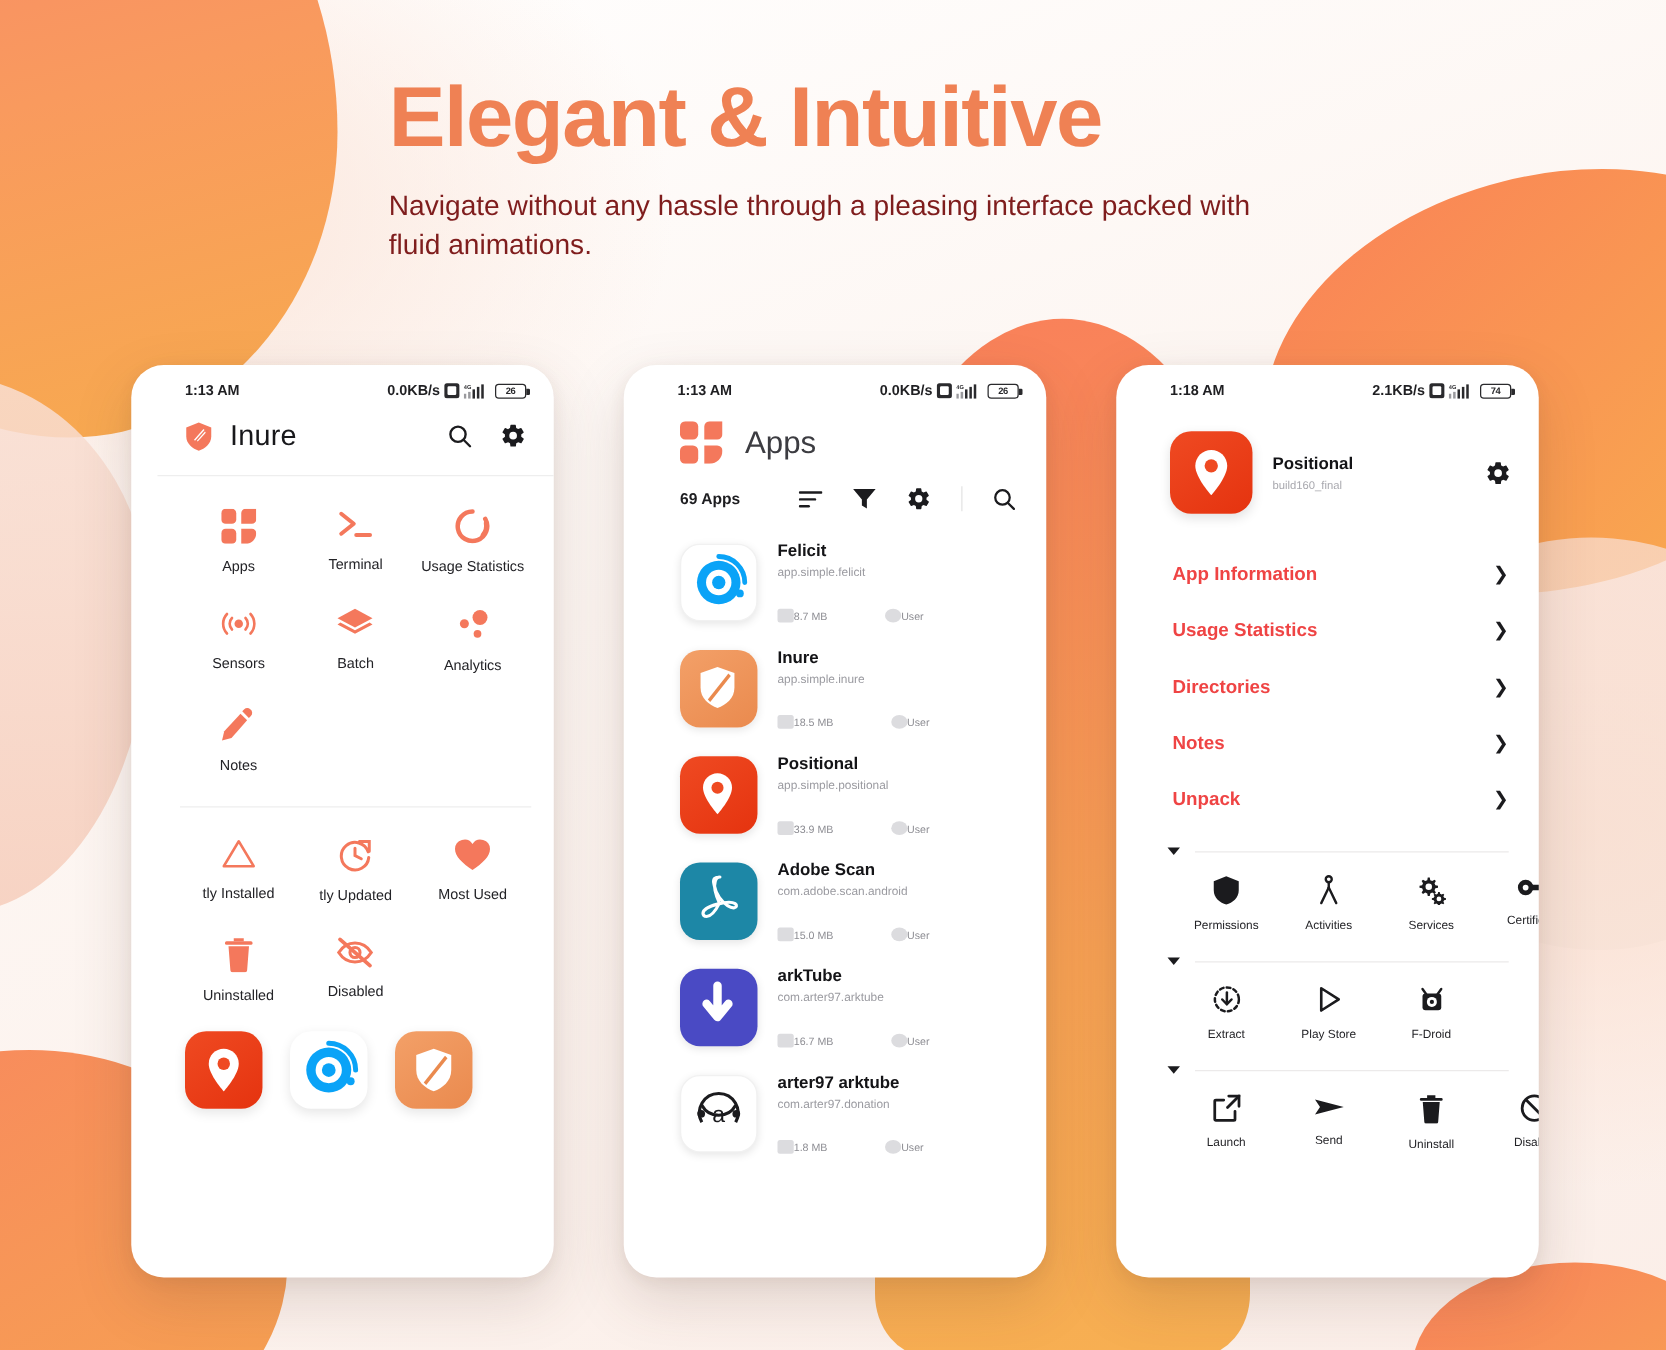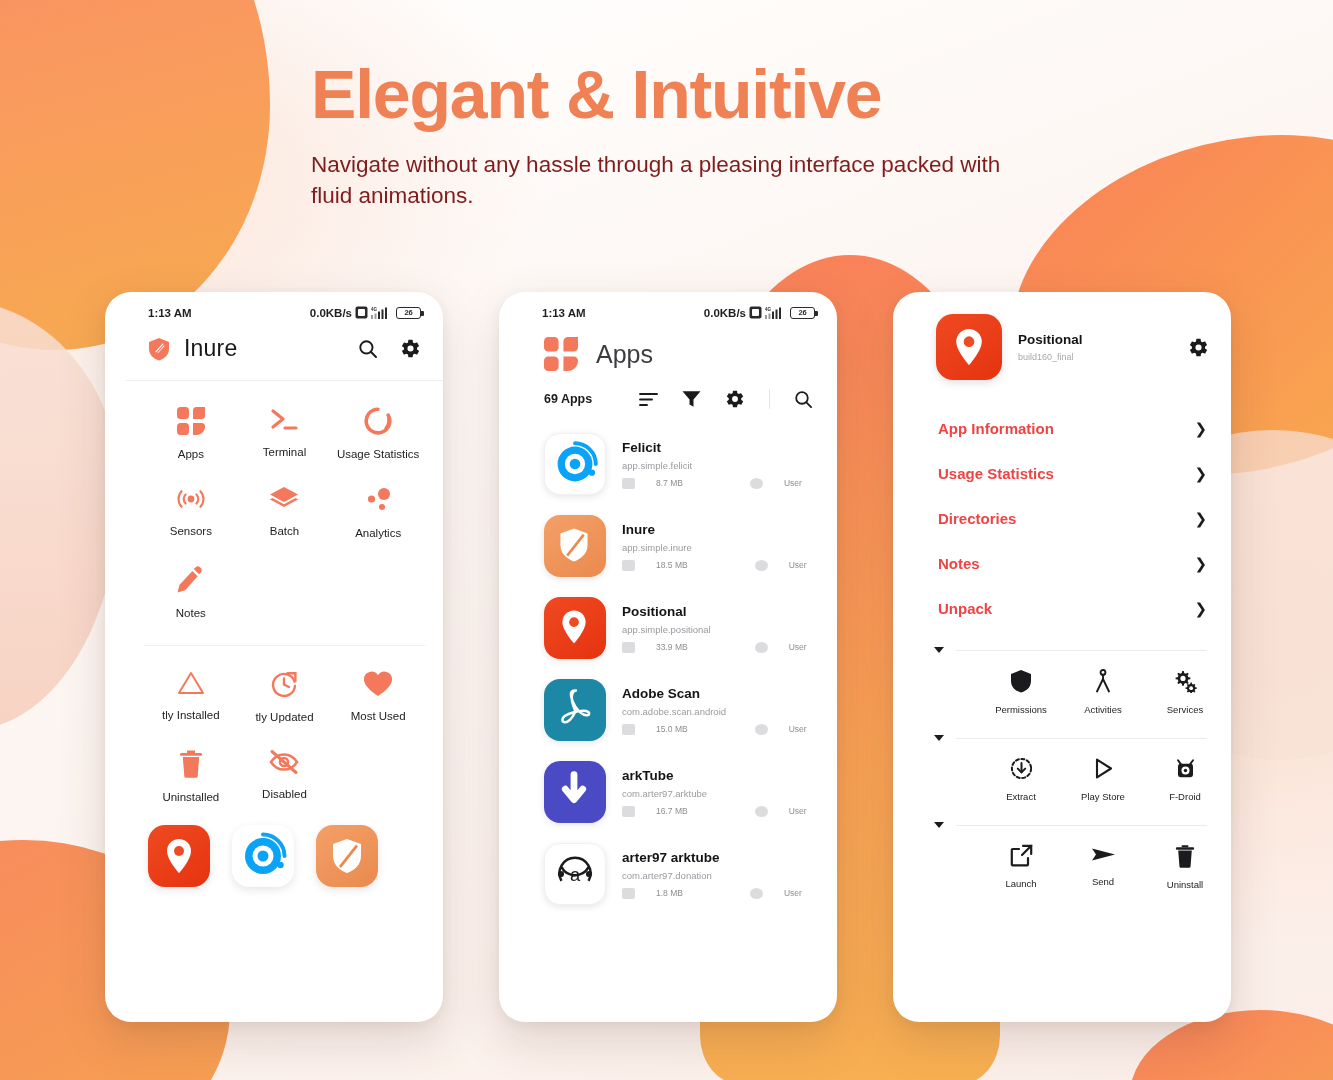--- a/index.html
+++ b/index.html
@@ -133,21 +133,21 @@
 
   .applist { padding: 0 18px; }
   .appitem {
     display: flex; align-items: center; gap: 16px;
     padding: 10px 6px; border-radius: 14px;
   }
   .appicon { width: 62px; height: 62px; border-radius: 16px; flex: 0 0 auto; position: relative; overflow: hidden; box-shadow: 0 2px 7px rgba(0,0,0,.10); }
   .appmeta { flex: 1; min-width: 0; }
   .appname { font-size: 13.5px; font-weight: 700; color: #141417; }
   .apppkg { font-size: 9.5px; color: #9a9aa0; margin-top: 5px; }
-  .approw3 { display: flex; align-items: center; margin-top: 7px; gap: 21px; }
+  .approw3 { display: flex; align-items: center; margin-top: 23px; gap: 0; }
   .appsize { font-size: 8.5px; color: #8d8d93; }
   .chip {
     width: 13px; height: 11px; border-radius: 2px; background: #dcdcdf;
     display: inline-block; flex: 0 0 auto;
   }
 
   
   .p3-head { display: flex; align-items: center; gap: 16px; padding: 22px 22px 0 22px; }
   .p3-appname { font-size: 13.5px; font-weight: 700; color: #141417; }
   .p3-build { font-size: 9px; color: #a8a8ae; margin-top: 5px; }
@@ -156,21 +156,21 @@
     display: flex; align-items: center; justify-content: space-between;
     padding: 14px 0;
   }
   .p3-label { font-size: 15px; font-weight: 700; color: #ef4444; }
   .chev { color: #1b1b1e; font-size: 15px; line-height: 1; }
 
   .p3-group { padding: 6px 0 0 0; }
   .p3-grouphead { display: flex; align-items: center; gap: 12px; padding: 10px 24px 0 20px; }
   .caret { width: 0; height: 0; border-left: 5px solid transparent; border-right: 5px solid transparent; border-top: 6px solid #1b1b1e; flex: 0 0 auto; }
   .grouprule { flex: 1; height: 1px; background: #eceaea; }
-  .p3-icons { display: flex; padding: 16px 0 4px 26px; gap: 0; margin-left: 40px; }
+  .p3-icons { display: flex; padding: 16px 0 4px 26px; gap: 0; }
   .p3-icell { width: 82px; flex: 0 0 auto; display: flex; flex-direction: column; align-items: center; gap: 11px; }
   .p3-icell .lbl { font-size: 9.5px; color: #232327; white-space: nowrap; }
 
   svg { display: block; }
 </style>
 </head>
 <body>
 
 <div class="bg">
   <div class="bg-base"></div>
@@ -582,20 +582,43 @@
           <span class="appsize">User</span>
         </div>
       </div>
     </div>
 
   </div>
 </div>
 
 <div class="phone" id="phone3">
 
+  <div class="statusbar">
+    <span>1:18 AM</span>
+    <span class="sb-right">
+      <span class="sb-net">2.1KB/s</span>
+      <span class="sb-ico">
+        <svg width="13" height="13" viewBox="0 0 13 13">
+            <rect x="0.5" y="0.5" width="12" height="12" rx="2" fill="#2a2a2d"></rect>
+            <rect x="3" y="3" width="7" height="7" rx="1" fill="#fff"></rect>
+          </svg>
+      </span>
+      <span class="sb-ico">
+        <svg width="22" height="13" viewBox="0 0 22 13">
+          <text x="0" y="5" font-size="4.5" fill="#2a2a2d" font-family="Liberation Sans">4G</text>
+          <rect x="0" y="9" width="2" height="4" fill="#9a9a9e"></rect>
+            <rect x="3.5" y="7.5" width="2" height="5.5" fill="#9a9a9e"></rect>
+          <rect x="7" y="5.5" width="2" height="7.5" fill="#2a2a2d"></rect>
+            <rect x="10.5" y="3.5" width="2" height="9.5" fill="#2a2a2d"></rect>
+            <rect x="14" y="1.5" width="2" height="11.5" fill="#2a2a2d"></rect>
+        </svg>
+      </span>
+      <span class="battery">74</span>
+    </span>
+  </div>
 
   <div class="p3-head">
     <div style="width:66px;height:66px;border-radius:17px;background:linear-gradient(145deg,#ef4a22,#e5330f);box-shadow:0 3px 9px rgba(0,0,0,.12);flex:0 0 auto;">
       <svg width="66" height="66" viewBox="0 0 62 62">
           <path d="M31 14c-6.6 0-12 5.3-12 11.9 0 8.9 12 22.1 12 22.1s12-13.2 12-22.1C43 19.3 37.6 14 31 14z" fill="#fff"></path>
           <circle cx="31" cy="26" r="5" fill="#ef4a22"></circle>
         </svg>
     </div>
     <div style="flex:1;">
       <div class="p3-appname">Positional</div>

